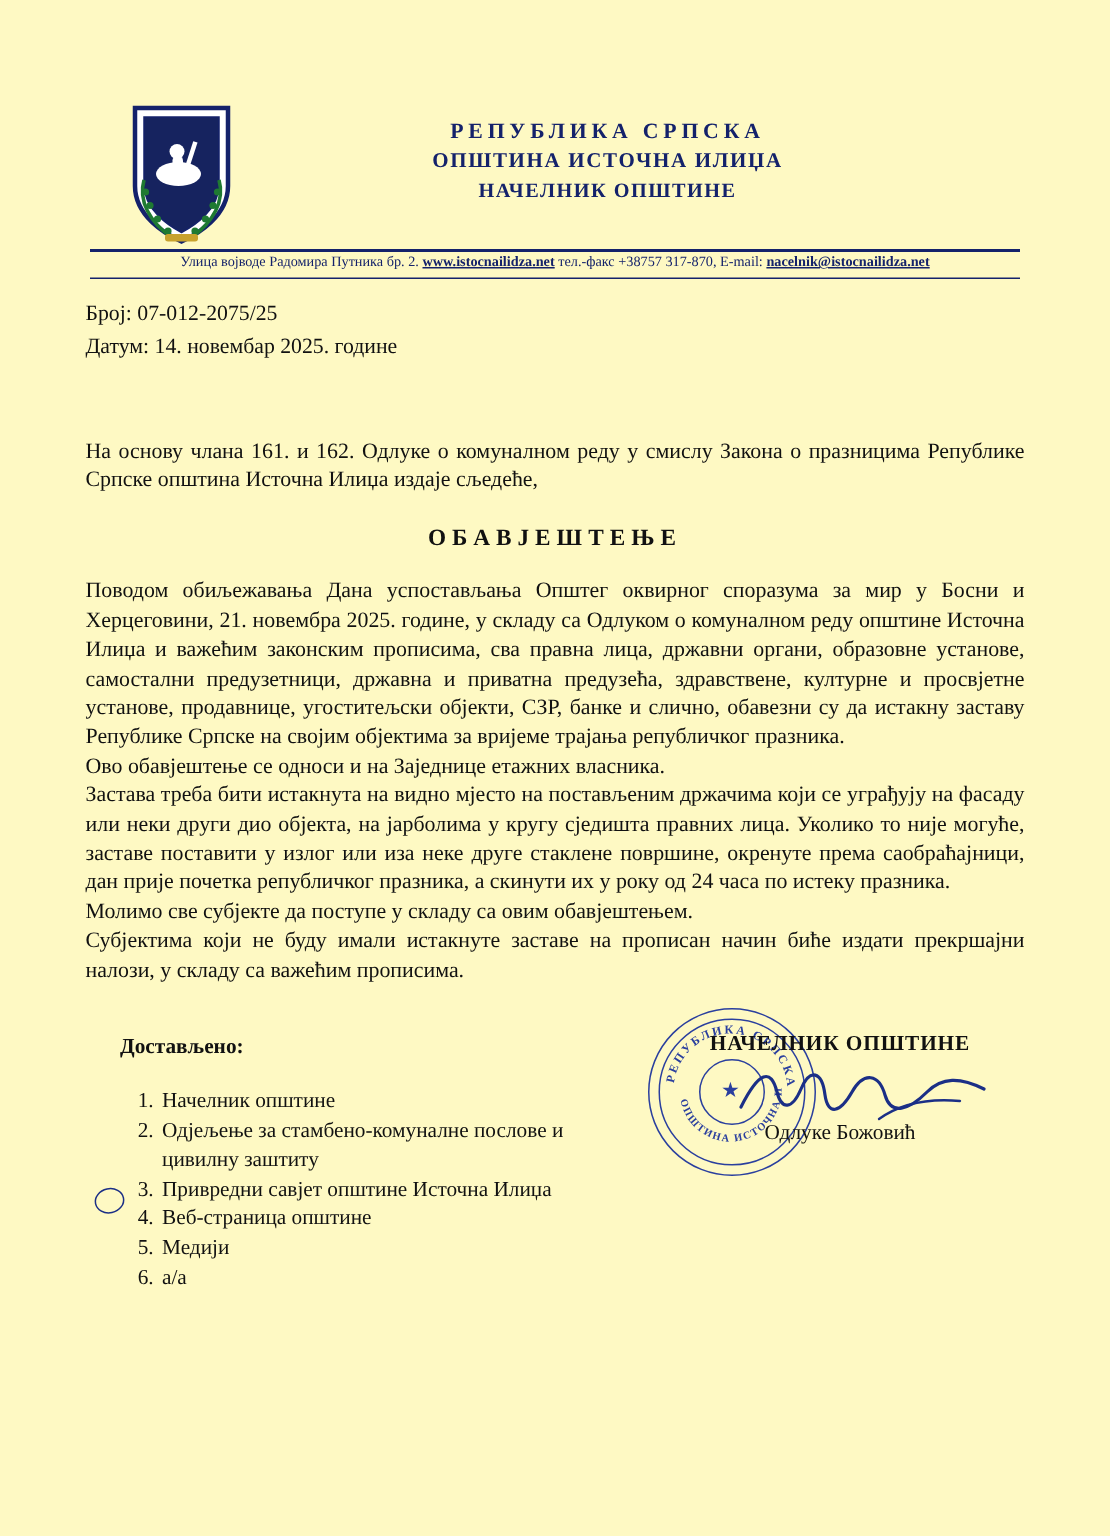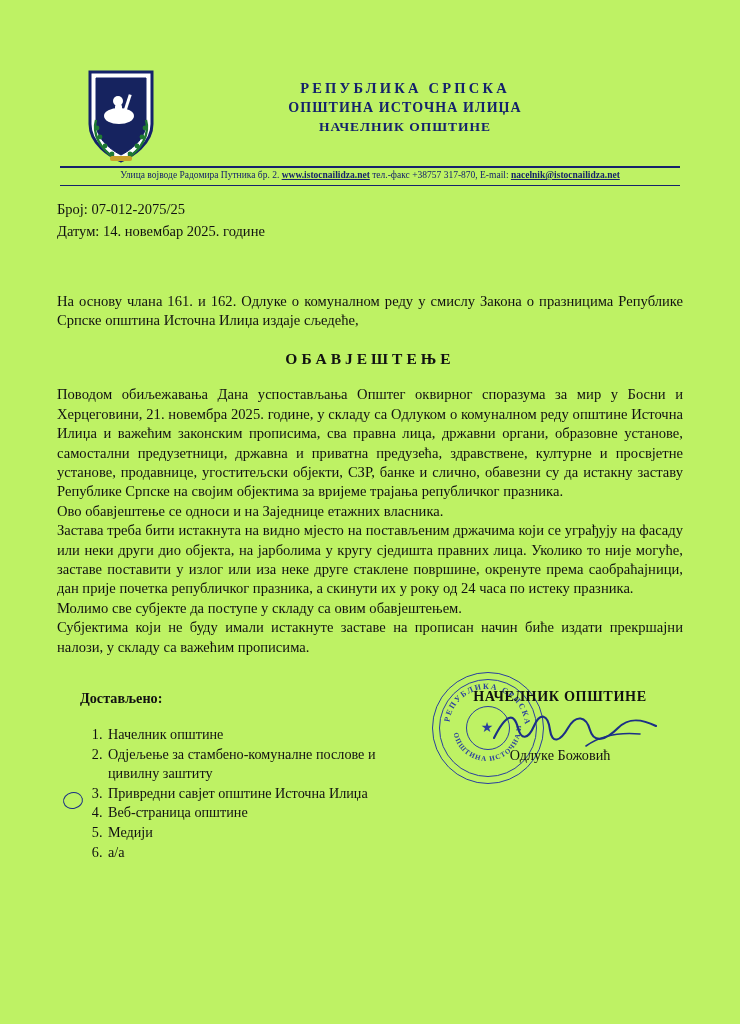--- a/index.html
+++ b/index.html
@@ -13,21 +13,21 @@
     position: relative;
     font-family: "Liberation Serif", serif;
     color: #111111;
     overflow: hidden;
   }
   .page {
     position: absolute;
     left: 0; top: 0;
     width: 740px;
     height: 1024px;
-    background: #bef264;
+    background: #fef9c3;
   }
 
   
   .header {
     position: absolute;
     left: 0;
     top: 58px;
     width: 740px;
     height: 110px;
   }

